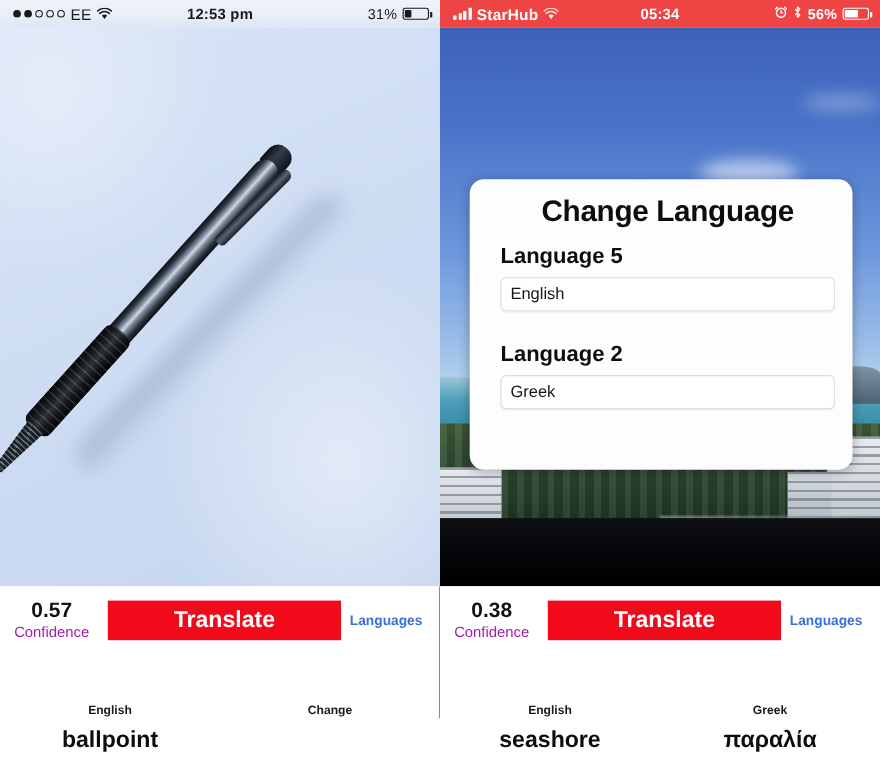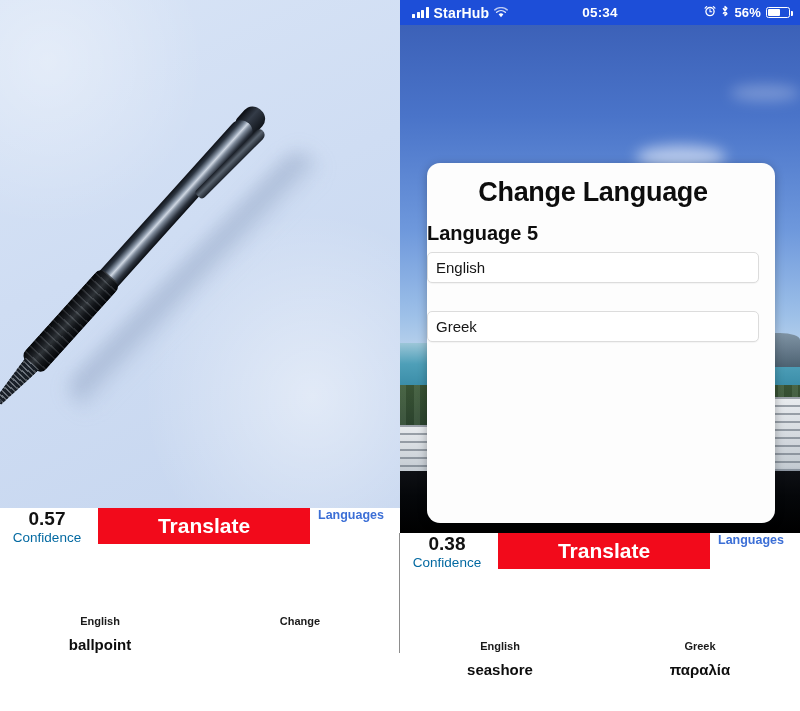--- a/index.html
+++ b/index.html
@@ -18,21 +18,21 @@
     background:#8d8d8d; z-index:40;
   }
 
   
   .statusbar {
     position:relative; height:25px; width:100%;
     display:flex; align-items:center;
     font-size:13.5px; letter-spacing:.2px;
   }
   .sb-left  { background:linear-gradient(180deg,#eef3fa 0%, #e7eef8 60%, #dbe6f5 100%); color:#1a1a1a; }
-  .sb-right { background:#1d4ed8; color:#ffffff;padding-left:15px; }
+  .sb-right { background:#ef4444; color:#ffffff;padding-left:15px; }
   .sb-sec { display:flex; align-items:center; gap:5px; }
   .sb-l { position:absolute; left:12px; }
   .sb-c { position:absolute; left:0; right:0; text-align:center; font-weight:bold; font-size:13.5px; }
   .sb-r { position:absolute; right:10px; display:flex; align-items:center; gap:5px; }
   .sb-carrier { font-size:14px; font-weight:500; }
   .sb-right .sb-carrier { font-weight:bold; }
 
   
   .dots { display:flex; align-items:center; gap:3px; }
   .dot { width:7px; height:7px; border-radius:50%; border:1px solid #1a1a1a; }
@@ -164,24 +164,24 @@
     background:linear-gradient(180deg,#0e1014 0%, #05070a 40%, #000 100%);
   }
   .far-rail {
     position:absolute; left:200px; top:444px; width:200px; height:10px;
     background:linear-gradient(90deg, rgba(190,200,212,.55), rgba(140,152,166,.25));
     filter:blur(1px);
   }
 
   
   .modal {
-    position:absolute; left:27px; top:138px; width:348px; height:360px;
+    position:absolute; left:27px; top:138px; width:348px; height:264px;
     background:#fdfdfd; border-radius:13px;
     box-shadow:0 2px 10px rgba(0,0,0,.28);
-    z-index:20; padding:14px 16px 0 0;
+    z-index:20; padding:14px 16px 0 28px;
   }
   .modal-title {
     text-align:center; font-size:27px; font-weight:bold;
     color:#0d0d0d; letter-spacing:-.3px; margin-bottom:14px;
   }
   .field-label {
     font-size:20px; font-weight:bold; color:#0d0d0d; margin-bottom:7px;
   }
   .field-input {
     width:100%; height:31px; background:#fff;
@@ -195,47 +195,73 @@
   .done-btn {
     background:#f20a1b; color:#fff;
     font-size:21px; font-weight:bold;
     padding:8px 26px; border:none; line-height:1.1;
     font-family:"Liberation Sans", sans-serif; cursor:pointer;
   }
 
   
   .bottom { position:relative; height:178px; background:#fff; }
   .ctrl-row {
-    display:flex; height:62px; padding:0 16px 0 4px; gap:8px;
+    display:flex; align-items:center; height:62px; padding:0 16px 0 4px; gap:8px;
   }
   .conf-block { width:88px; text-align:center; }
   .conf-val { font-size:19px; font-weight:bold; color:#121212; line-height:1.15; }
-  .conf-lbl { font-size:13.5px; color:#0369a1; line-height:1.2; }
+  .conf-lbl { font-size:13.5px; color:#a21caf; line-height:1.2; }
   .translate-btn {
     flex:0 0 212px; height:36px; background:#f20a1b; color:#fff;
     display:flex; align-items:center; justify-content:center;
     font-size:21px; font-weight:bold; border:none; cursor:pointer;
     font-family:"Liberation Sans", sans-serif;
   }
   .lang-link {
     flex:1; text-align:center; color:#3c6fd6;
     font-size:12.5px; font-weight:bold; text-decoration:none; cursor:pointer;
   }
   .words-row { display:flex; margin-top:45px; }
   .word-cell { flex:1; text-align:center; }
   .word-lang { font-size:11px; font-weight:bold; color:#1a1a1a; margin-bottom:9px; }
-  .word-text { font-size:15px; font-weight:bold; color:#0d0d0d; }
+  .word-text { font-size:21px; font-weight:bold; color:#0d0d0d; }
 </style>
 </head>
 <body>
 
 <div class="stage">
 
   <div class="panel">
 
+    <div class="statusbar sb-left">
+      <div class="sb-sec sb-l">
+        <span class="dots">
+          <i class="dot f"></i>
+            <i class="dot f"></i>
+            <i class="dot"></i>
+            <i class="dot"></i>
+            <i class="dot"></i>
+        </span>
+        <span class="sb-carrier">EE</span>
+        <span class="wifi">
+          <svg width="14" height="11" viewBox="0 0 14 11">
+            <path d="M7 10.2 4.6 7.2a3.8 3.8 0 0 1 4.8 0z" fill="#1a1a1a"></path>
+            <path d="M2.6 5.2a6.8 6.8 0 0 1 8.8 0" stroke="#1a1a1a" stroke-width="1.4" fill="none" stroke-linecap="round"></path>
+            <path d="M.8 2.9a9.4 9.4 0 0 1 12.4 0" stroke="#1a1a1a" stroke-width="1.4" fill="none" stroke-linecap="round"></path>
+          </svg>
+        </span>
+      </div>
+      <div class="sb-c">12:53 pm</div>
+      <div class="sb-r">
+        <span class="pct">31%</span>
+        <span class="battery">
+            <span style="width:6px;"></span>
+          </span>
+      </div>
+    </div>
 
     <div class="photo photo-pen">
       <div class="paper-tex"></div>
       <div class="pen-shadow"></div>
       <div class="pen">
         <div class="pen-knob"></div>
         <div class="pen-barrel"></div>
         <div class="pen-clip"></div>
         <div class="pen-grip"></div>
         <div class="pen-cone"></div>
@@ -322,20 +348,21 @@
         <div class="modal-title">Change Language</div>
 
         <div>
           <div class="field-label">Language 5</div>
           <div class="field-input">English</div>
         </div>
 
         <div class="field-gap"></div>
 
         <div>
+          <div class="field-label">Language 2</div>
           <div class="field-input">Greek</div>
         </div>
 
       </div>
     </div>
 
     <div class="bottom">
       <div class="ctrl-row">
         <div class="conf-block">
           <div class="conf-val">0.38</div>

